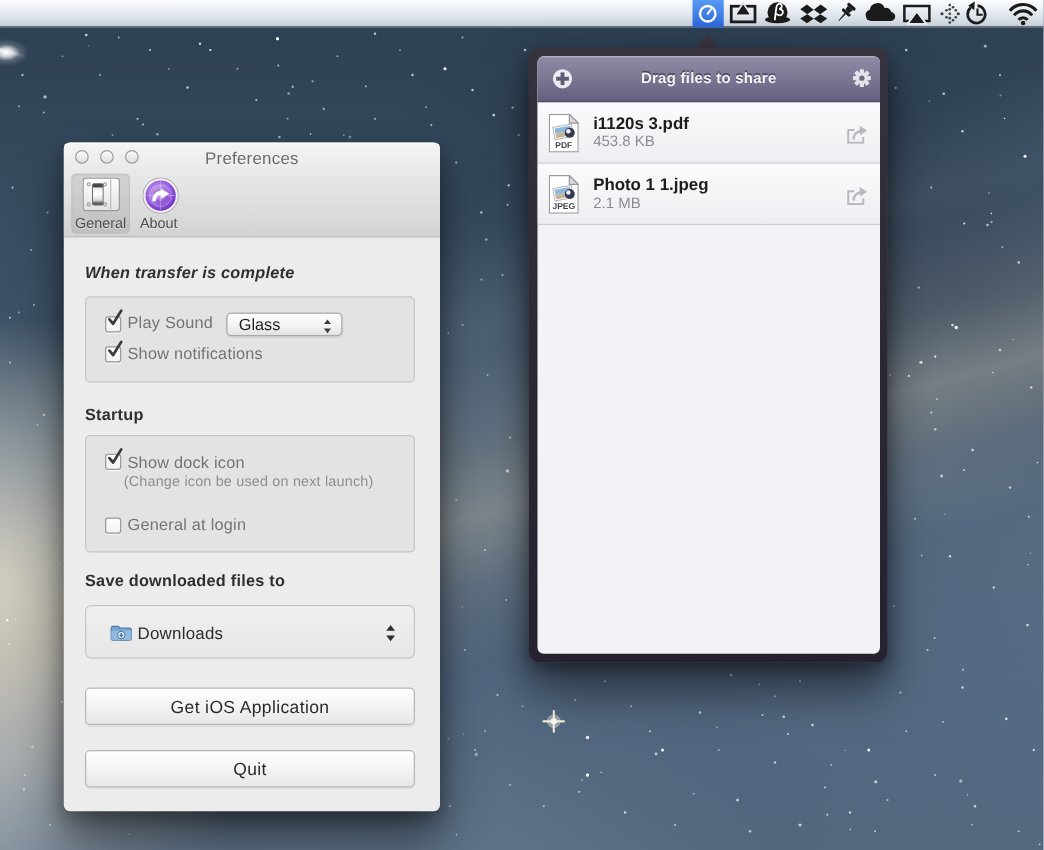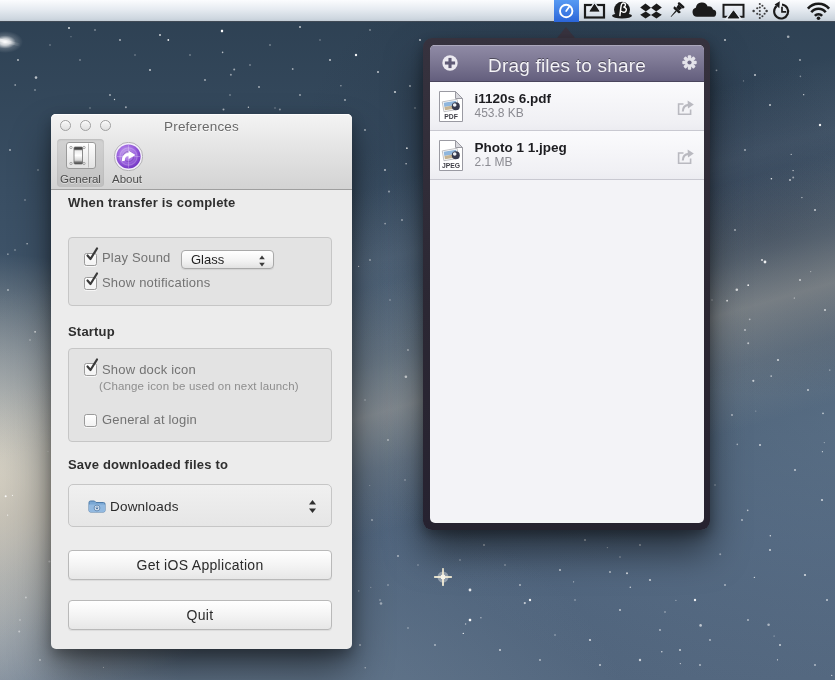--- a/index.html
+++ b/index.html
@@ -69,21 +69,21 @@
   position:absolute; left:7px; top:7px; width:274px; height:478px;
   border-radius:5px; overflow:hidden; background:#f3f3f7;
 }
 #pop-head {
   position:relative; height:37px;
   background:linear-gradient(180deg,#908ba6 0%, #7d7894 45%, #625d7c 100%);
   box-shadow:inset 0 1px 0 rgba(255,255,255,0.25), inset 0 -1px 0 rgba(0,0,0,0.25);
 }
 #pop-title {
   position:absolute; left:0; right:0; top:10px; text-align:center;
-  font-size:19px; font-weight:normal; color:#f4f3f7;
+  font-size:12px; font-weight:bold; color:#f4f3f7;
   text-shadow:0 -1px 0 rgba(0,0,0,0.4); letter-spacing:0.2px;
 }
 #plusbtn { position:absolute; left:11.5px; top:10px; }
 #gearbtn { position:absolute; right:7.5px; top:9.5px; }
 .prow { position:relative; height:49px; }
 .prow.plain {
   background:linear-gradient(180deg,#fbfbfd 0%, #f0f0f4 85%, #ececf1 100%);
   border-bottom:1px solid #c9c9d1;
 }
 .prow.sel {
@@ -465,21 +465,21 @@
             <path d="M16.5 0.5 L23.5 7.5 H16.5 Z" fill="#d9d9de" stroke="#9a9aa2" stroke-width="1"></path>
             <g transform="translate(11.5,14.5) rotate(-10)">
               <rect x="-7.5" y="-5" width="15" height="10" fill="#fff" stroke="#b5b5ba" stroke-width="0.8"></rect>
               <rect x="-6.3" y="-3.8" width="12.6" height="4.2" fill="#8fb6dd"></rect>
               <rect x="-6.3" y="0.4" width="12.6" height="3.4" fill="#c5b393"></rect>
             </g>
             <circle cx="16.8" cy="15.2" r="4.0" fill="#363a4e"></circle>
             <circle cx="15.7" cy="14.0" r="1.8" fill="#eef1f6"></circle>
             <text x="12" y="27.5" font-size="6.8" font-weight="bold" fill="#3f3f47" text-anchor="middle" font-family="Liberation Sans, sans-serif">PDF</text>
           </svg>
-        <div class="fname">i1120s 6.pdf</div>
+        <div class="fname">i1120s 3.pdf</div>
         <div class="fsize">453.8 KB</div>
         <svg class="sharei" width="19" height="17">
             <path d="M7.5 6 H2.6 V16.2 H14.6 V11.5" fill="none" stroke="#b9b9c0" stroke-width="1.6"></path>
             <path d="M6.8 13.5 C6.9 9.6 9.4 7.2 12.6 6.9" fill="none" stroke="#b9b9c0" stroke-width="2.1"></path>
             <path d="M11.6 2.6 L17.8 6.4 L12.0 10.4 Z" fill="#b9b9c0"></path>
           </svg>
       </div>
       <div class="prow plain">
         <svg class="ficon" width="24" height="31">
             <path d="M0.5 0.5 H16.5 L23.5 7.5 V30.5 H0.5 Z" fill="#ffffff" stroke="#9a9aa2" stroke-width="1"></path>
@@ -551,21 +551,21 @@
           <circle cx="14.5" cy="14.5" r="5.2" fill="none" stroke="rgba(90,40,150,0.35)" stroke-width="1.2"></circle>
           <line x1="14.5" y1="3" x2="14.5" y2="26" stroke="rgba(255,255,255,0.3)" stroke-width="0.8"></line>
           <line x1="3" y1="14.5" x2="26" y2="14.5" stroke="rgba(255,255,255,0.3)" stroke-width="0.8"></line>
           <path d="M9.4 19.0 C8.9 13.6 13.0 11.4 16.9 12.8" fill="none" stroke="#ffffff" stroke-width="2.9"></path>
           <path d="M14.7 8.8 L21.5 12.9 L14.7 17.0 Z" fill="#ffffff"></path>
         </svg>
       <div class="tlabel" style="left:9px; top:59px;">General</div>
       <div class="tlabel" style="left:61px; top:59px;">About</div>
     </div>
     <div id="pcontent">
-      <div class="sect" style="left:17px; top:4px;">When transfer is complete</div>
+      <div class="sect" style="left:17px; top:19px;font-style:italic;">When transfer is complete</div>
       <div class="gbox" style="top:46px; height:69px;"></div>
       <div class="cb" style="left:33px; top:61.5px;"></div>
       <svg class="check" width="16" height="16" style="position:absolute;left:33px;top:55px;">
           <path d="M3.5 9.5 L6.5 13 L13 2.5" fill="none" stroke="#3b3b3b" stroke-width="2.2" stroke-linecap="round" stroke-linejoin="round"></path>
         </svg>
       <div class="cbtext" style="left:51px; top:59px;">Play Sound</div>
       <div id="glass" style="top:59px;">
           <span>Glass</span>
         <svg width="8" height="12" style="position:absolute;right:7px;top:3.5px;" viewBox="0 0 8 12">
           <path d="M4 0.5 L6.8 4.2 H1.2 Z" fill="#3c3c3c"></path>

